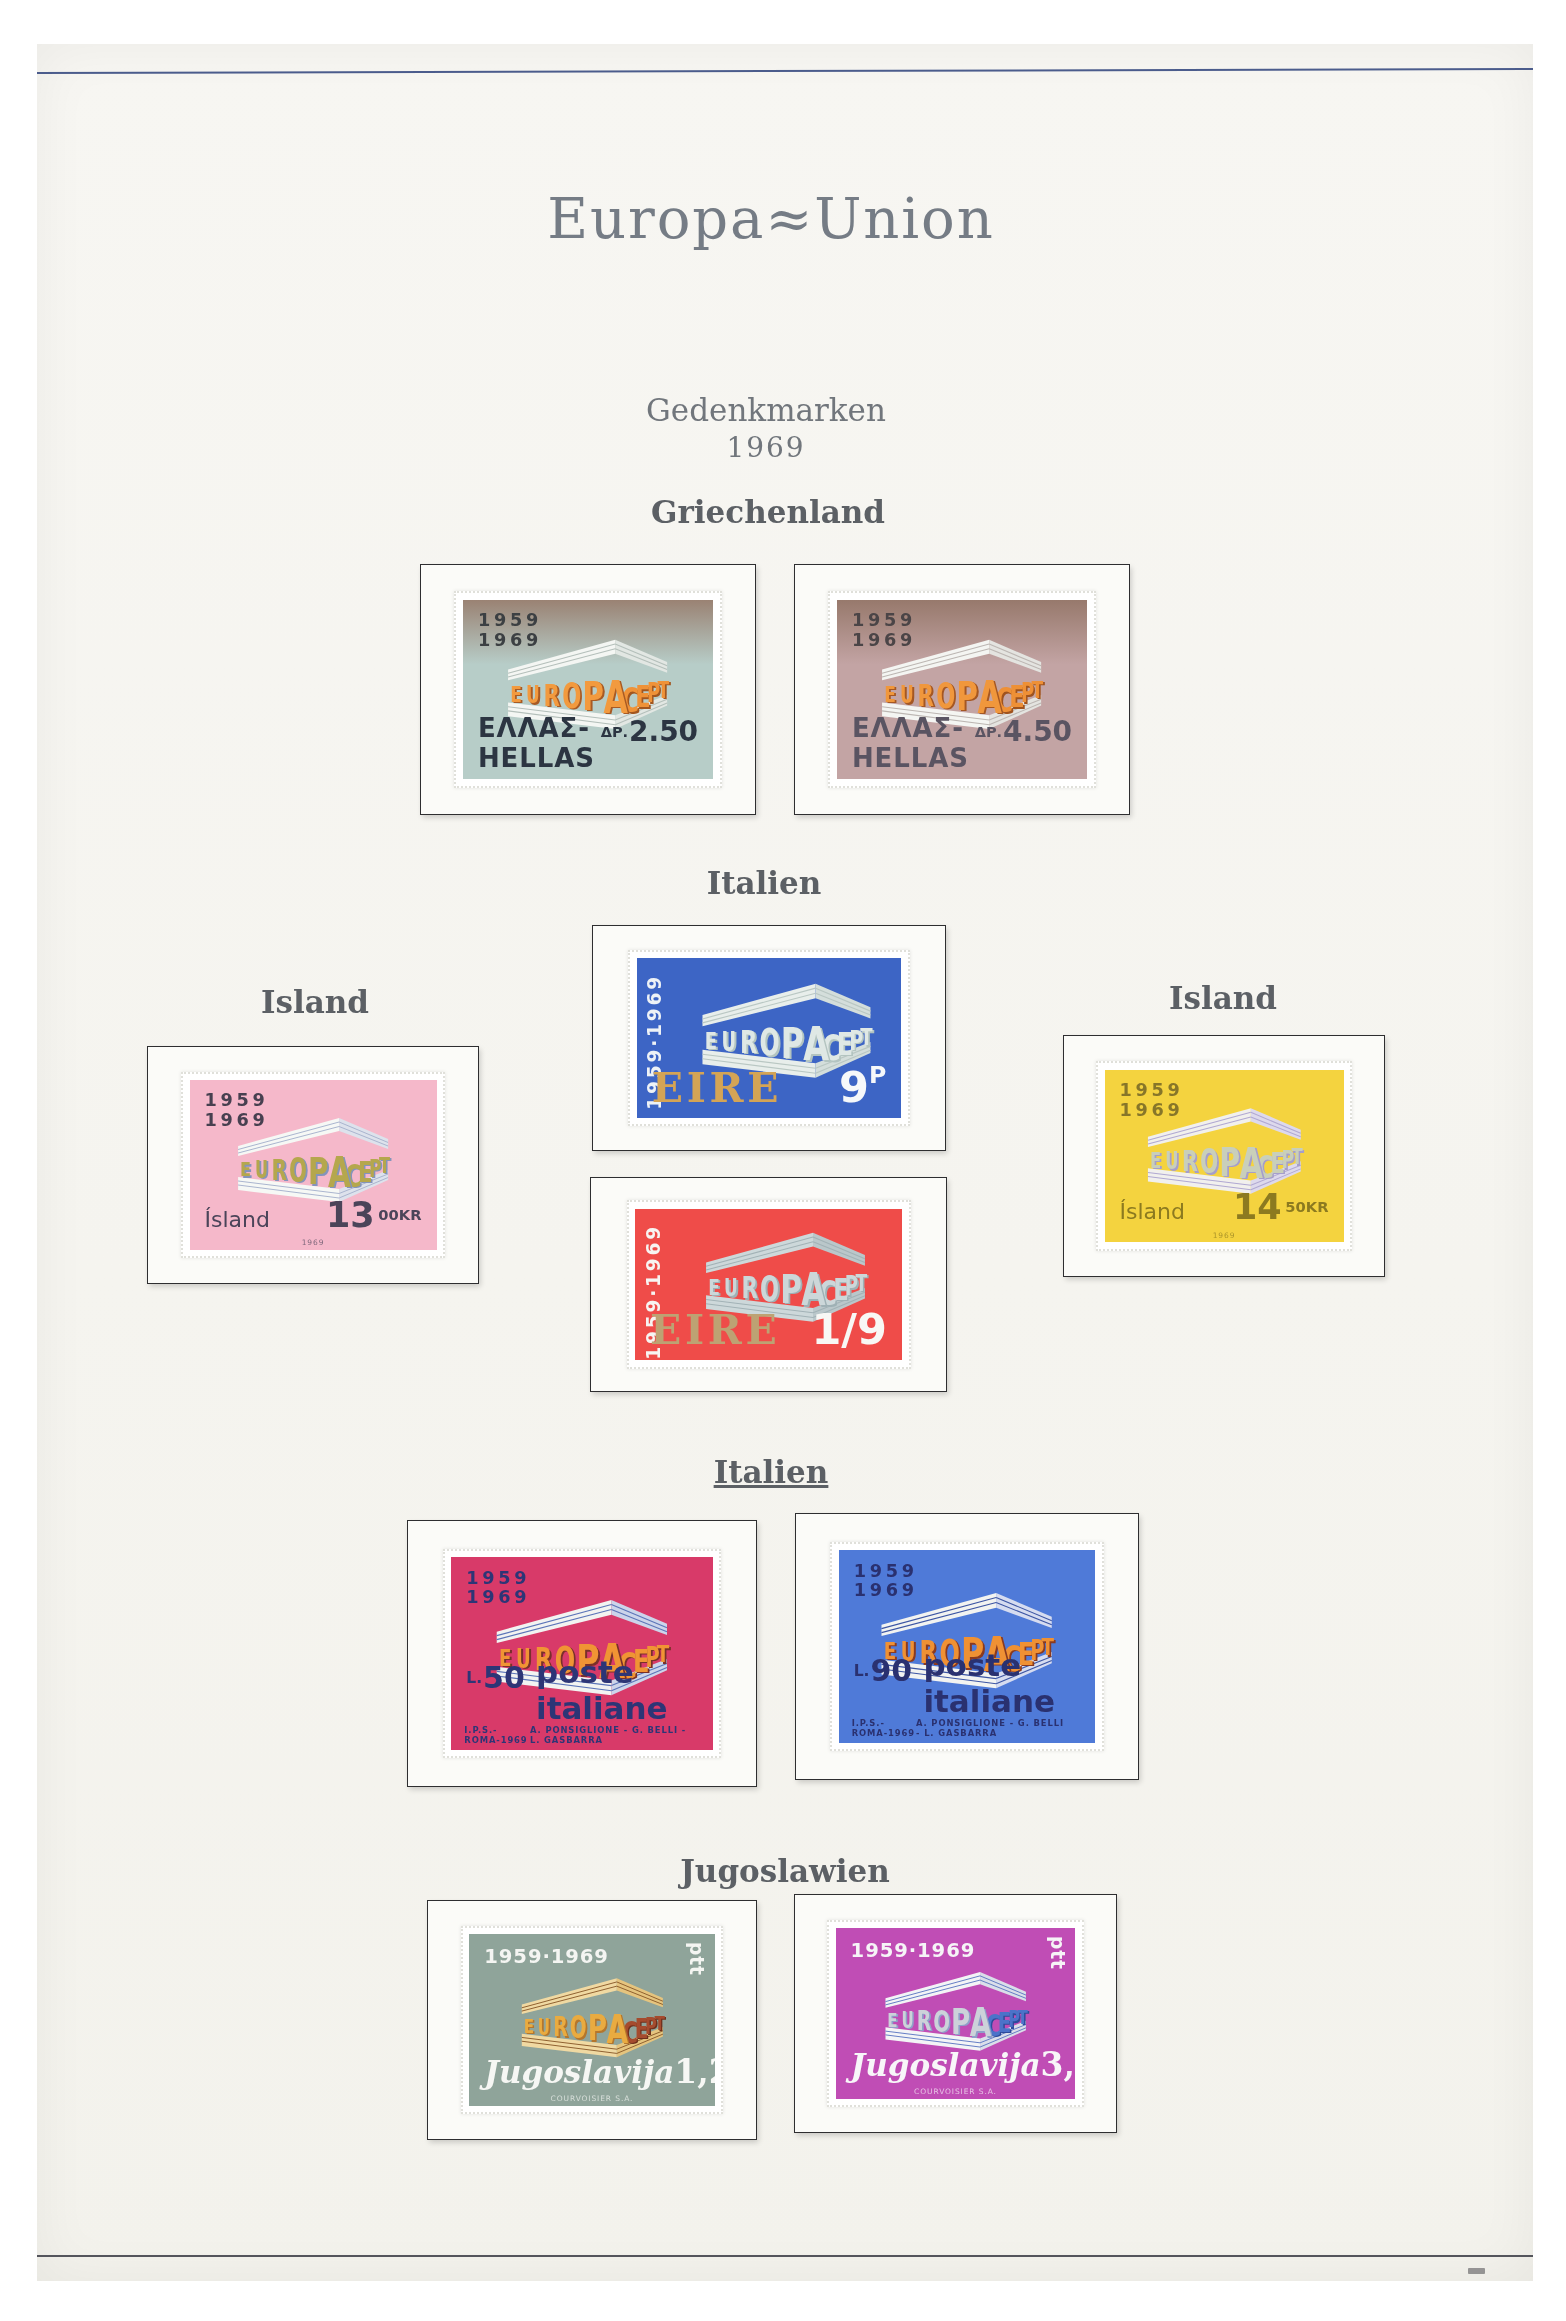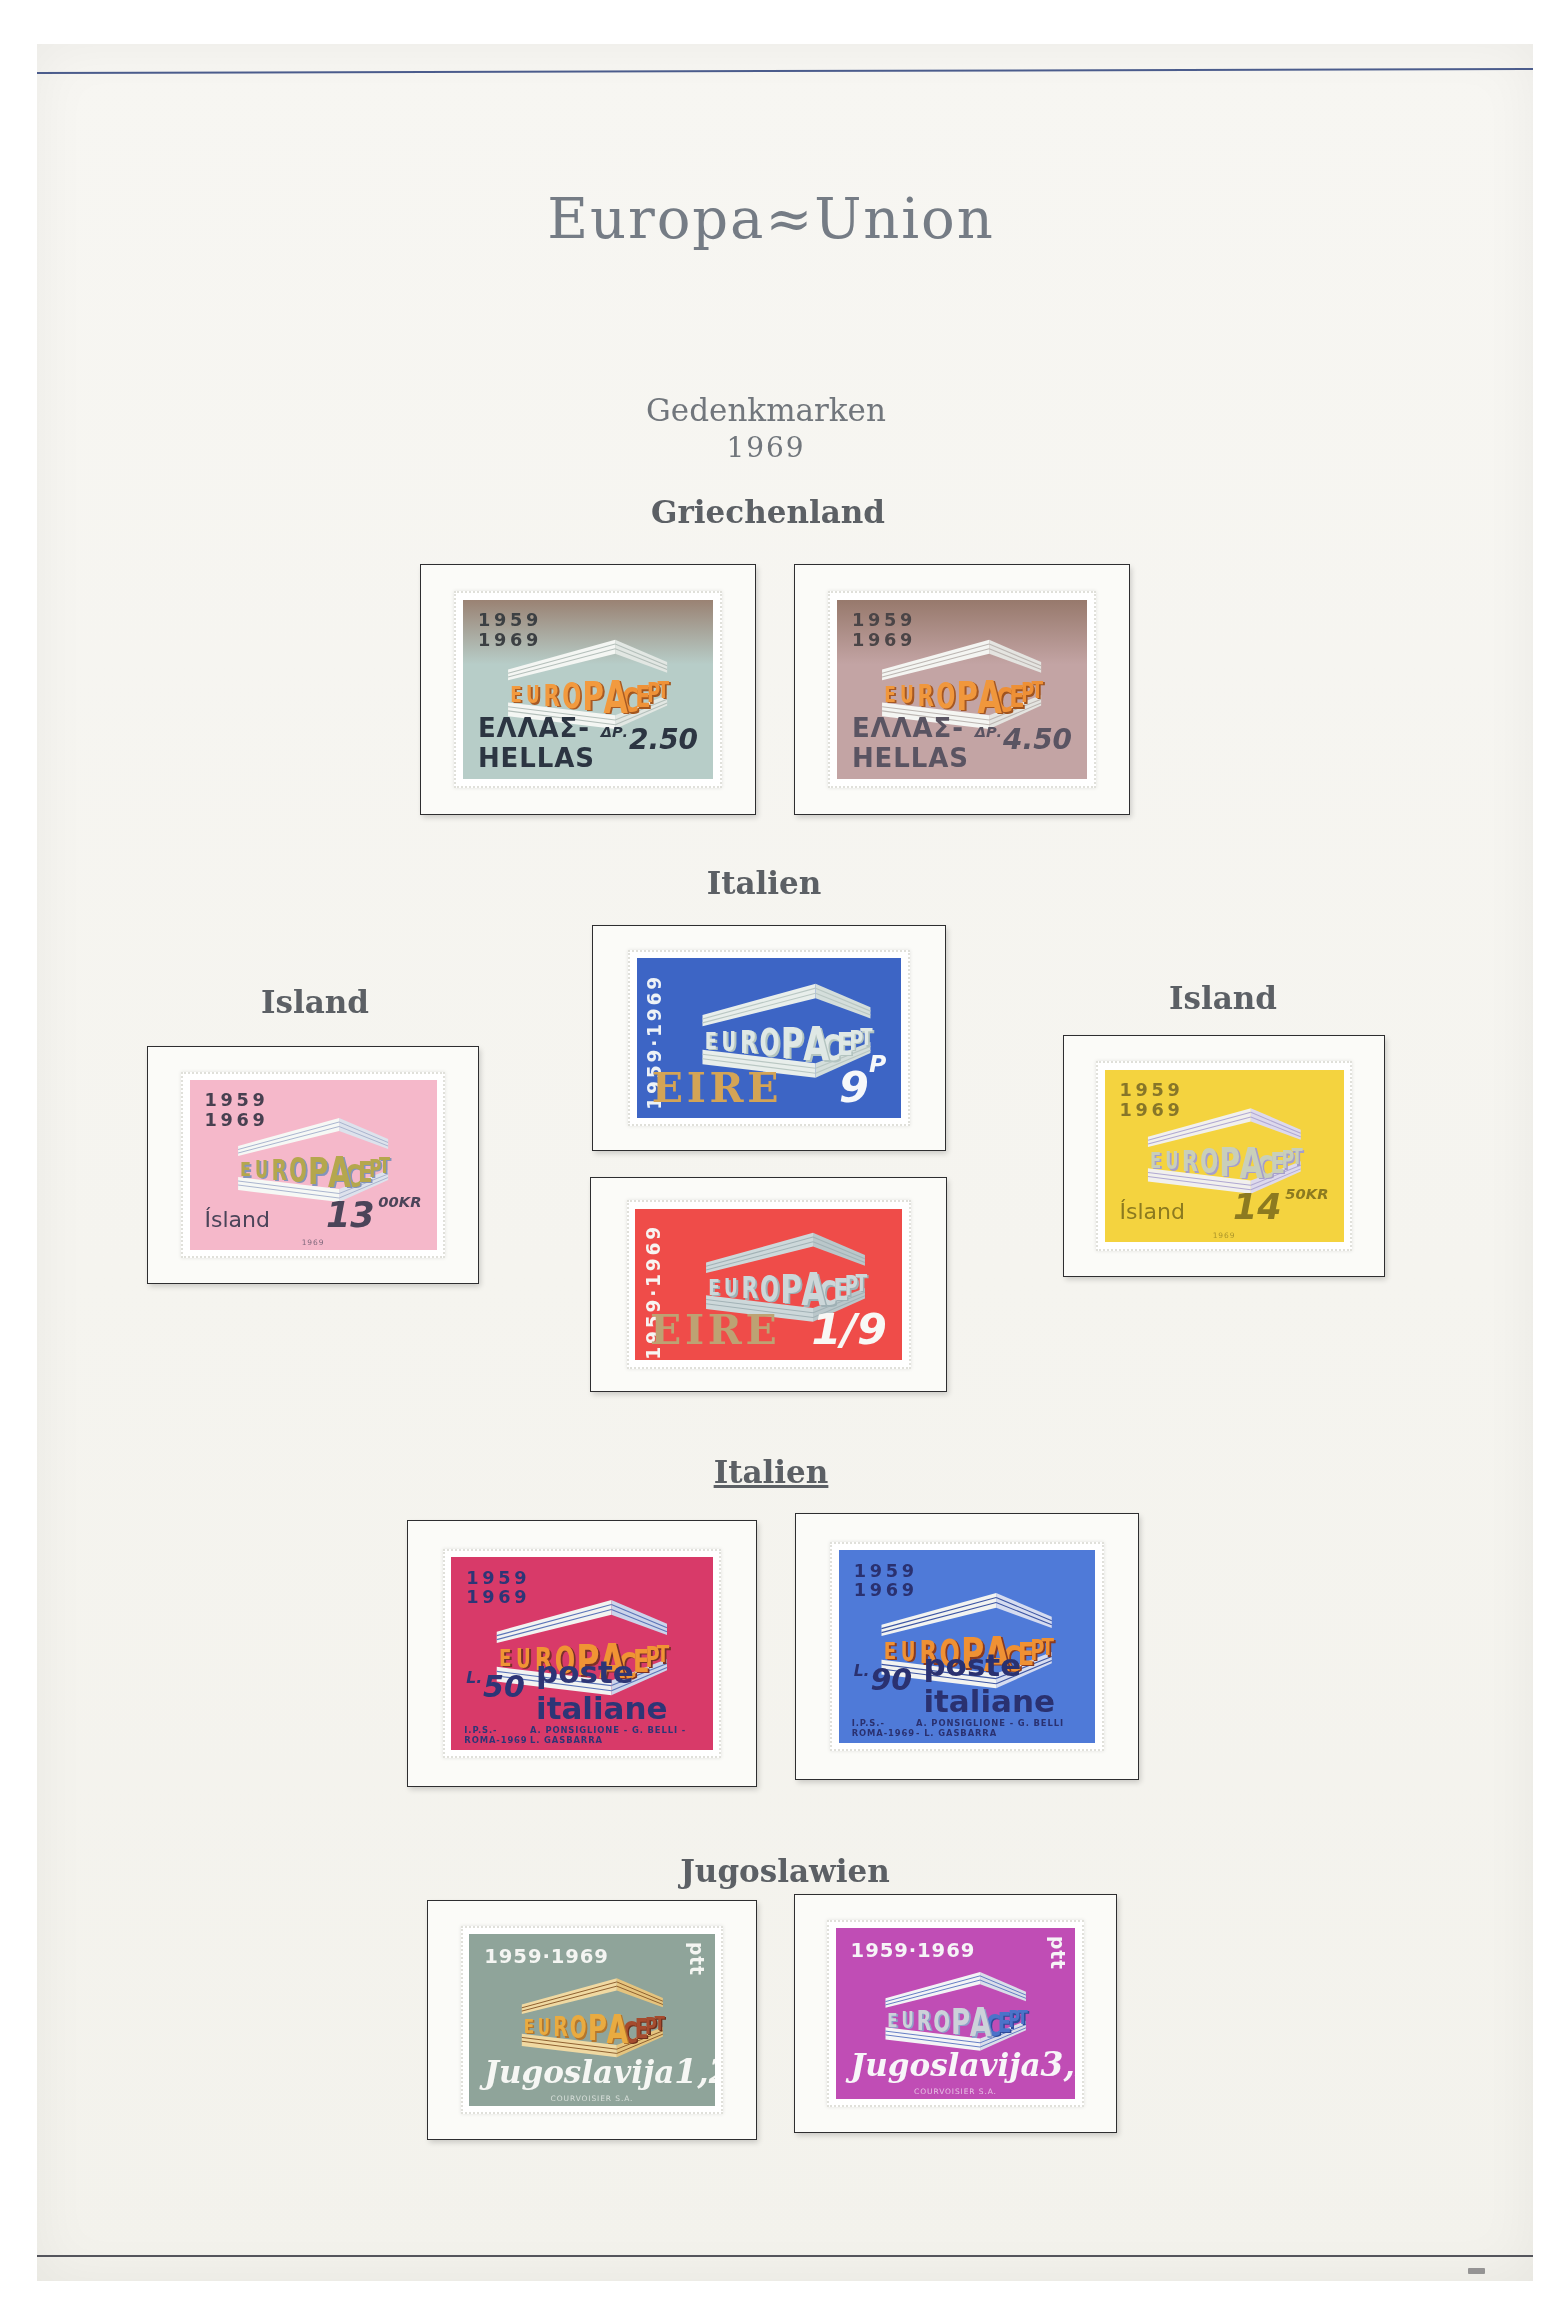--- a/index.html
+++ b/index.html
@@ -38,21 +38,21 @@
   .years span{display:block;}
   .s-yugo .years{font-size:19.6px;letter-spacing:0.9px;}
   .vert{position:absolute;left:7.5px;top:10%;color:var(--years);font-weight:bold;font-size:18.6px;
         letter-spacing:2.8px;writing-mode:vertical-rl;transform:rotate(180deg);}
   .ptt{position:absolute;right:7.5px;top:7.5px;color:var(--years);font-weight:bold;font-size:18.6px;
        writing-mode:vertical-rl;letter-spacing:0.9px;}
 
   .bottomrow{position:absolute;left:15px;right:15px;bottom:6px;display:flex;
              justify-content:space-between;align-items:baseline;}
   .country{color:var(--text);font-weight:bold;}
-  .value{display:inline-flex;align-items:flex-start;color:var(--value);font-weight:bold;font-style:italic;}
+  .value{display:inline-flex;align-items:center;color:var(--value);font-weight:bold;}
   .v-prefix{font-size:0.52em;margin-right:0.9px;}
   .v-raise{font-size:0.55em;transform:translateY(-0.5em);}
   .v-stack{display:inline-flex;flex-direction:row;line-height:0.95;font-size:0.42em;margin-left:3.7px;}
 
   .s-greece .country{font-size:26px;letter-spacing:0.9px;}
   .s-greece .value{font-size:28px;}
   .s-ireland .country{font-family:"DejaVu Serif",serif;font-size:41px;letter-spacing:3.7px;}
   .s-ireland .value{font-size:43px;}
   .s-iceland .country{font-size:22px;font-weight:400;}
   .s-iceland .value{font-size:35px;font-weight:600;}

